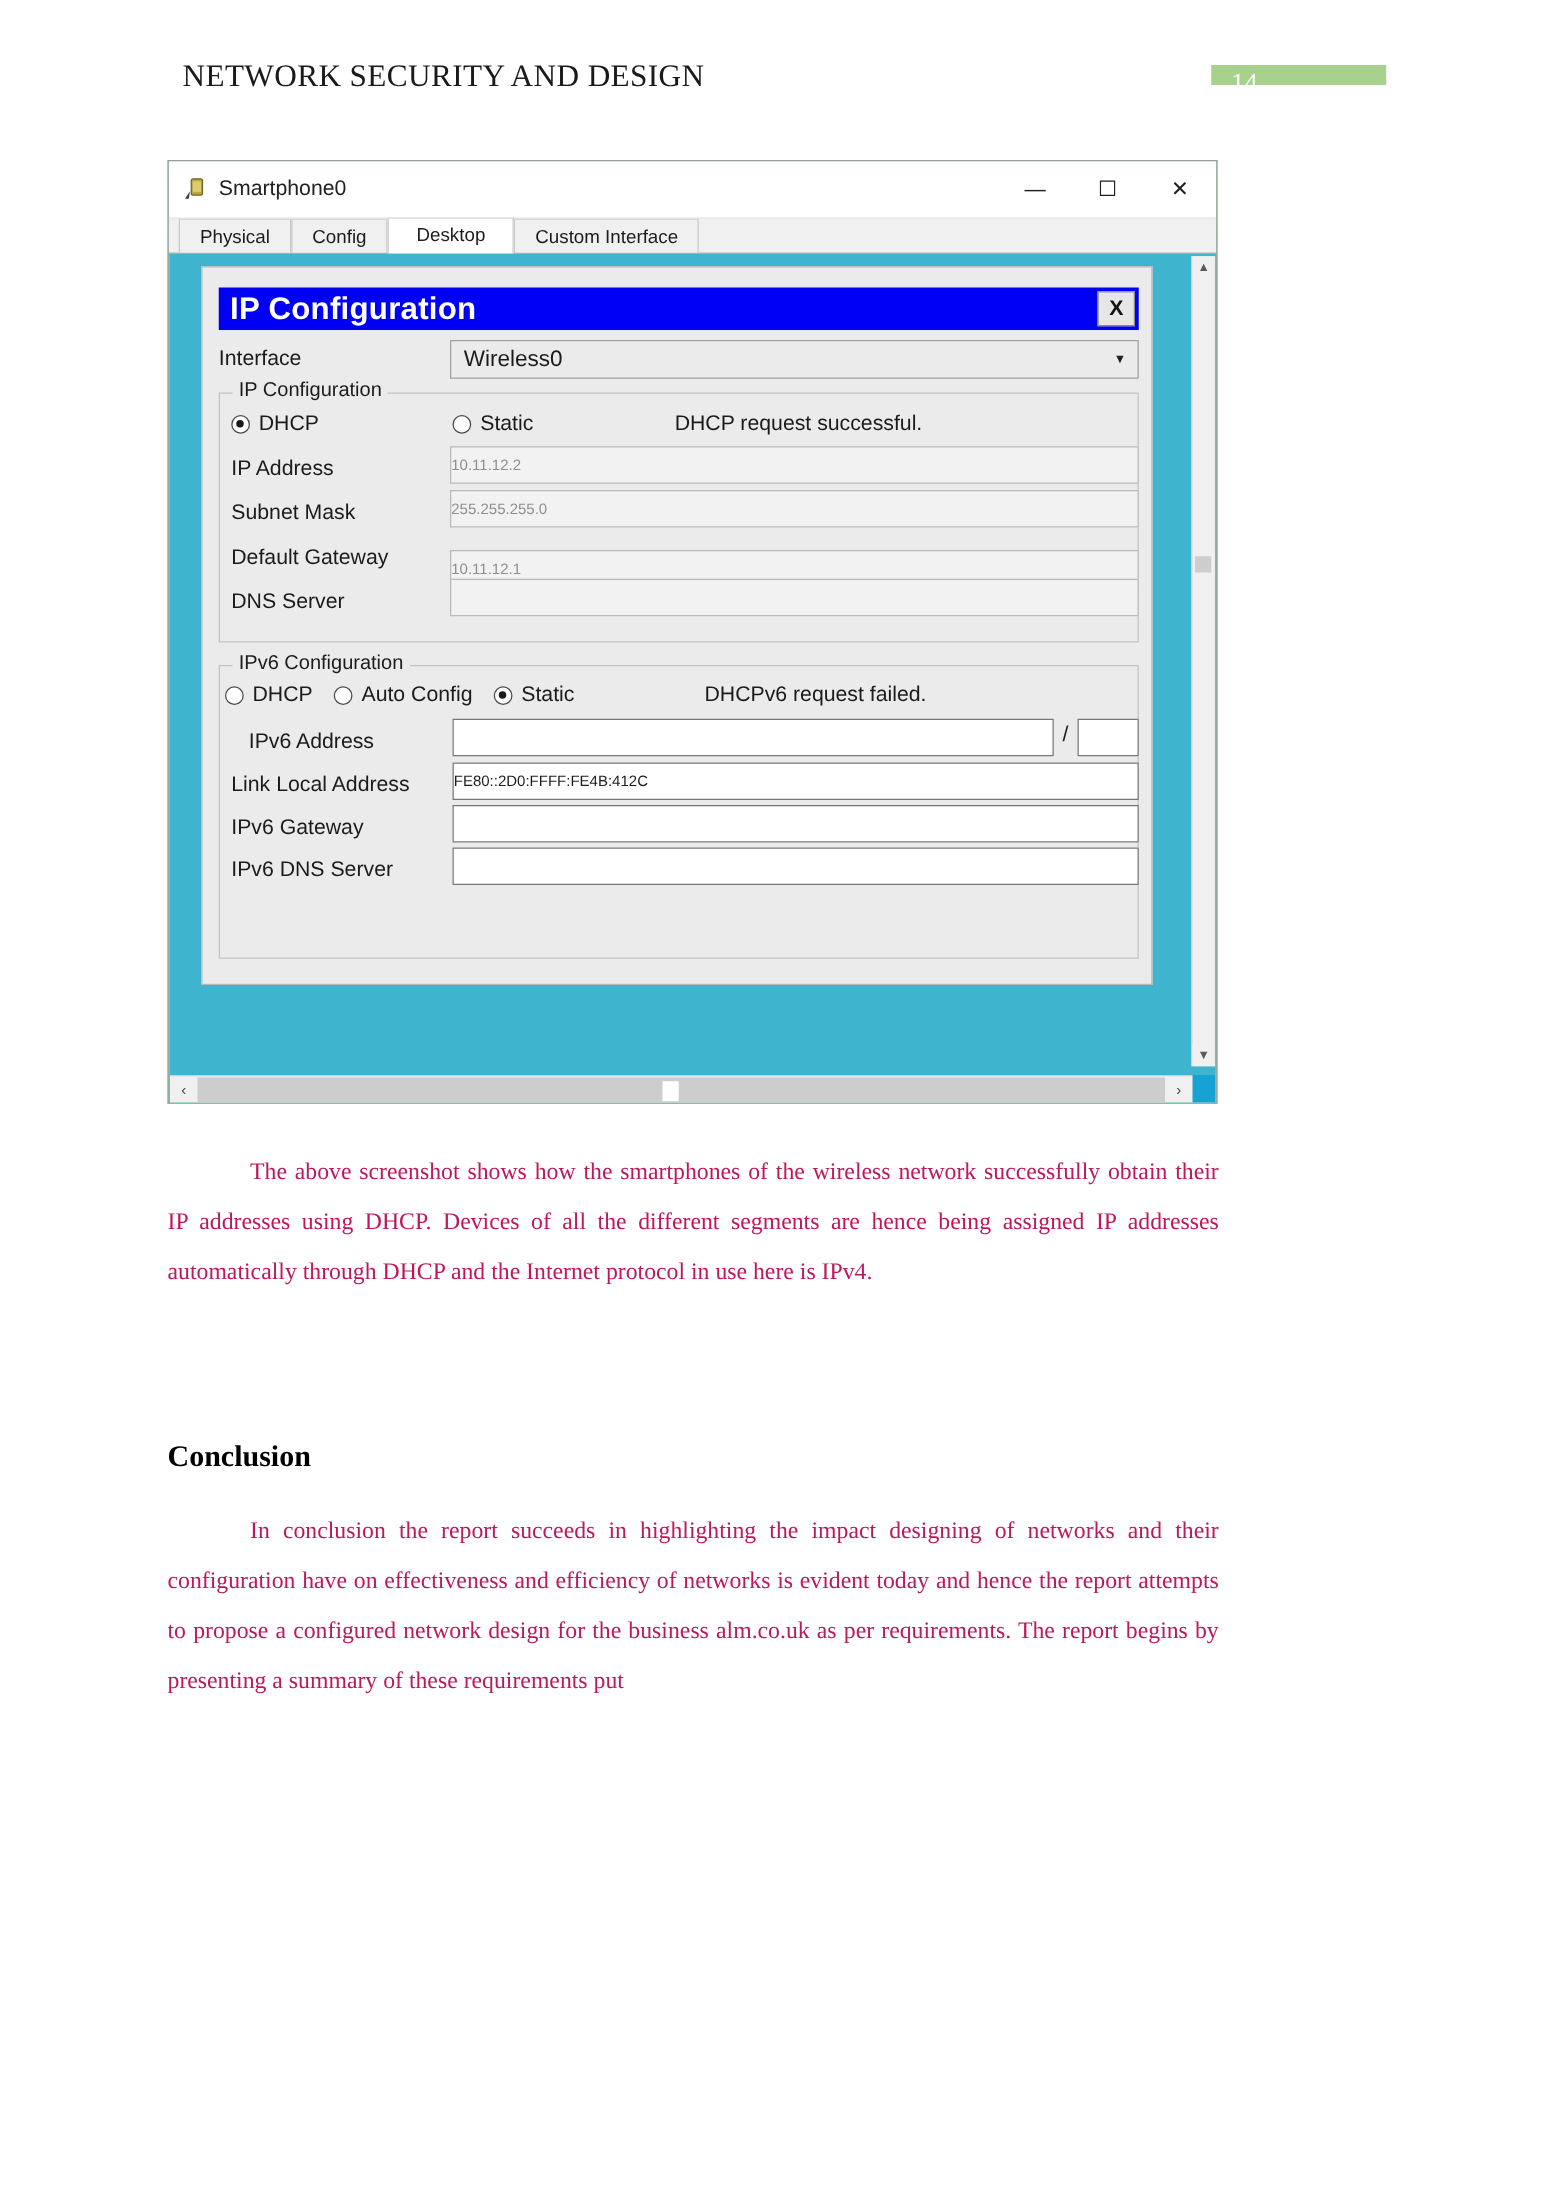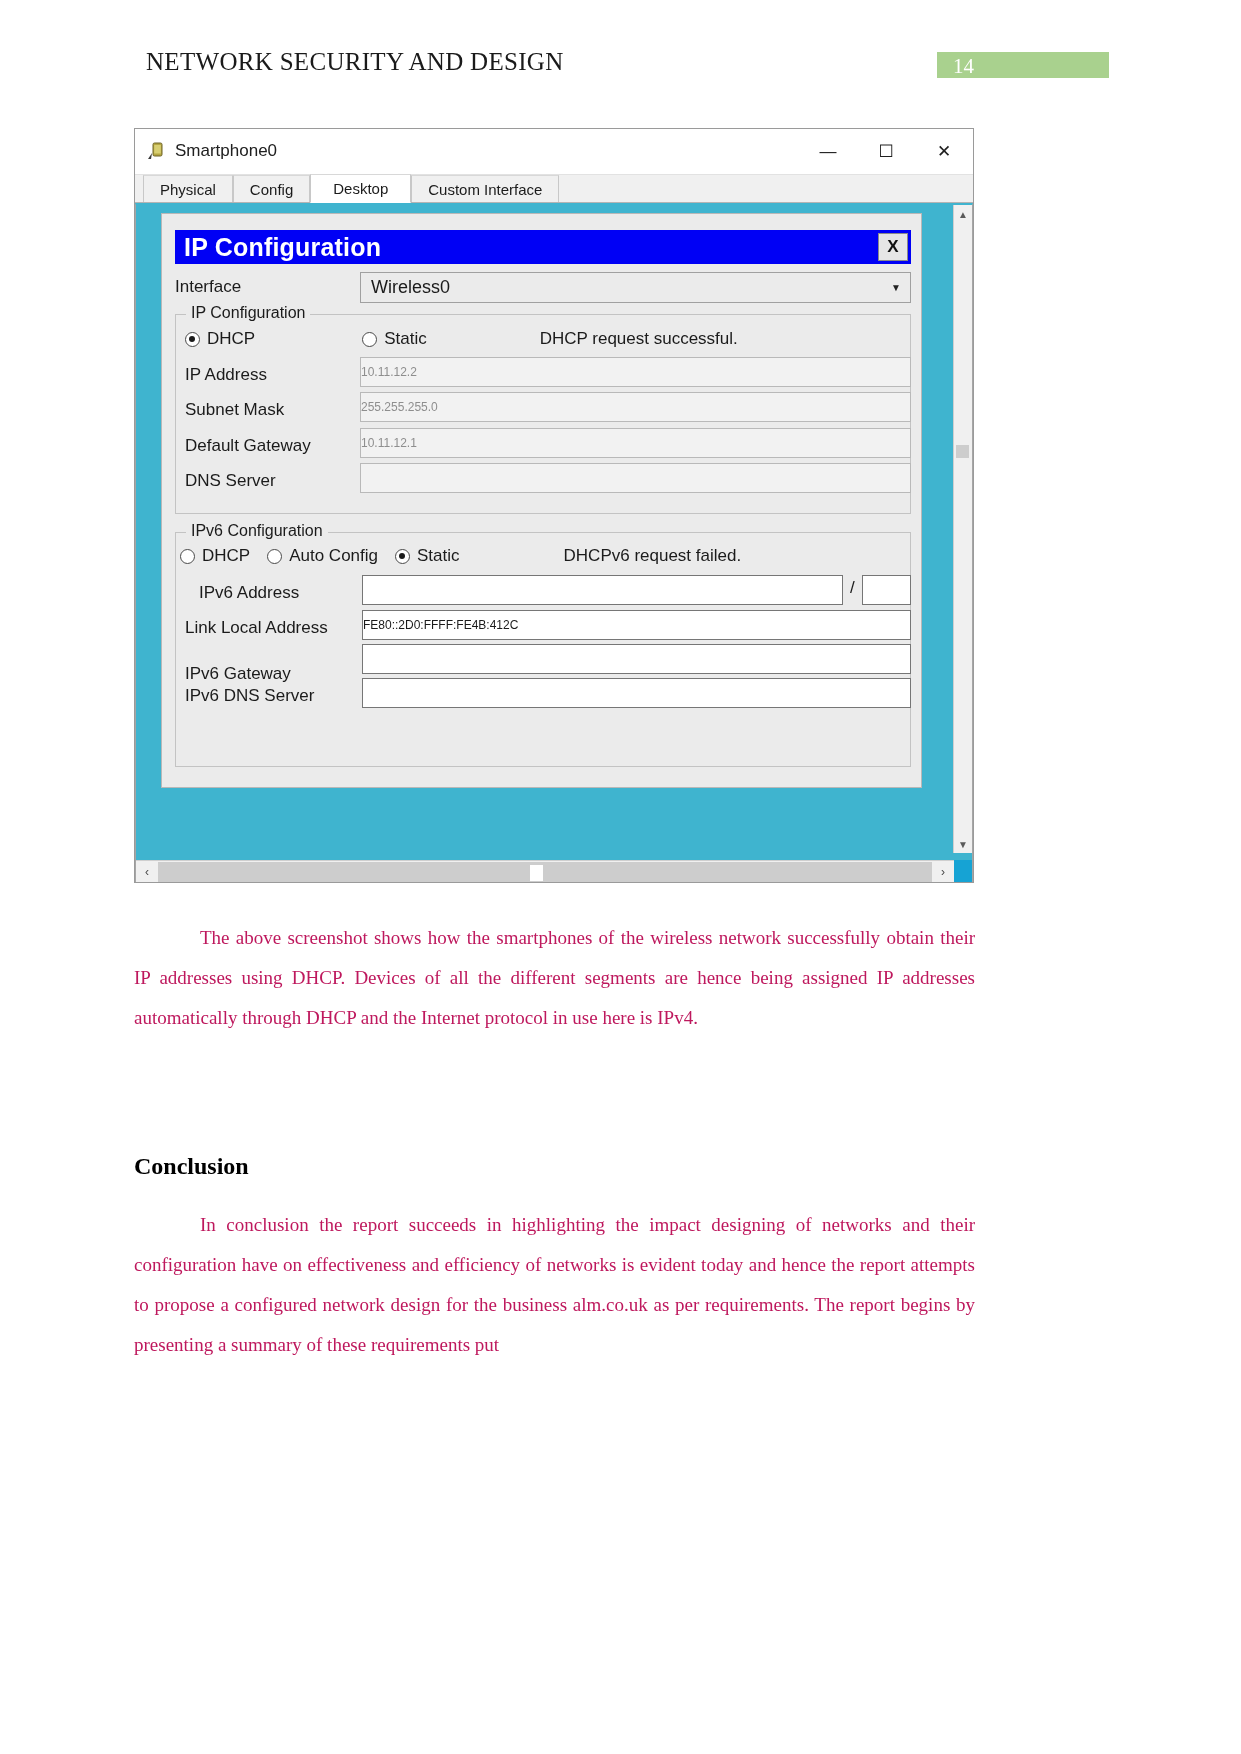--- a/index.html
+++ b/index.html
@@ -30,23 +30,22 @@
     font-size: 25px;
     color: #1a1a1a;
     letter-spacing: 0.3px;
     white-space: nowrap;
   }
   .page-badge {
     position: absolute;
     right: 132px;
     top: 4px;
     width: 140px;
-    height: 26px;
+    height: 16px;
     background: #a9d18e;
-    padding-left: 32px;
   }
   .page-badge span {
     position: absolute;
     left: 16px;
     top: 2px;
     font-size: 21px;
     color: #ffffff;
   }
 
   
@@ -466,21 +465,21 @@
       <div class="field" style="position:absolute; left:198px; top:143px; width:551px;">10.11.12.2</div>
 
       <div class="row" style="top:181px;">
         <span class="lbl" style="margin-left:10px;">Subnet Mask</span>
       </div>
       <div class="field" style="position:absolute; left:198px; top:178px; width:551px;">255.255.255.0</div>
 
       <div class="row" style="top:217px;">
         <span class="lbl" style="margin-left:10px;">Default Gateway</span>
       </div>
-      <div class="field" style="position:absolute; left:198px; top:214px; width:551px;">10.11.12.1</div>
+      <div class="field" style="position:absolute; left:198px; top:226px; width:551px;">10.11.12.1</div>
 
       <div class="row" style="top:252px;">
         <span class="lbl" style="margin-left:10px;">DNS Server</span>
       </div>
       <div class="field" style="position:absolute; left:198px; top:249px; width:551px;"></div>
 
       <div class="group" style="left:13px; top:318px; width:736px; height:235px;">
         <span class="group-title">IPv6 Configuration</span>
       </div>
 
@@ -505,21 +504,21 @@
       </div>
       <div class="field empty-white" style="position:absolute; left:200px; top:361px; width:481px;"></div>
       <span style="position:absolute; left:688px; top:364px; font-size:17px; color:#1b1b1b;">/</span>
       <div class="field empty-white" style="position:absolute; left:700px; top:361px; width:49px;"></div>
 
       <div class="row" style="top:399px;">
         <span class="lbl" style="margin-left:10px;">Link Local Address</span>
       </div>
       <div class="field white" style="position:absolute; left:200px; top:396px; width:549px;">FE80::2D0:FFFF:FE4B:412C</div>
 
-      <div class="row" style="top:445px;justify-content:center;">
+      <div class="row" style="top:433px;justify-content:center;">
         <span class="lbl" style="margin-left:10px;">IPv6 Gateway</span>
       </div>
       <div class="field empty-white" style="position:absolute; left:200px; top:430px; width:549px;"></div>
 
       <div class="row" style="top:467px;">
         <span class="lbl" style="margin-left:10px;">IPv6 DNS Server</span>
       </div>
       <div class="field empty-white" style="position:absolute; left:200px; top:464px; width:549px;"></div>
 
     </div>

